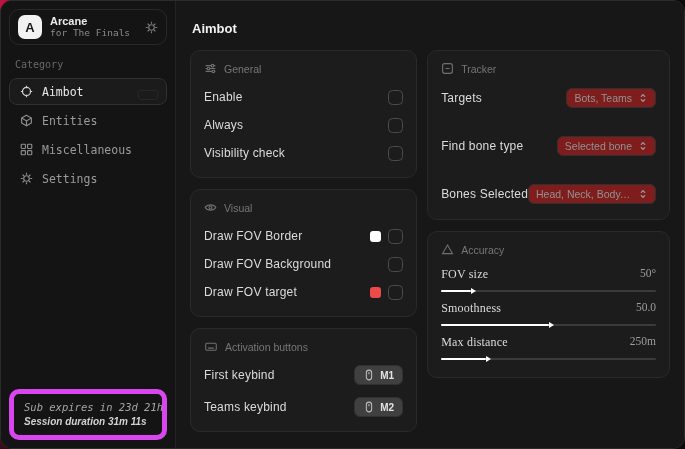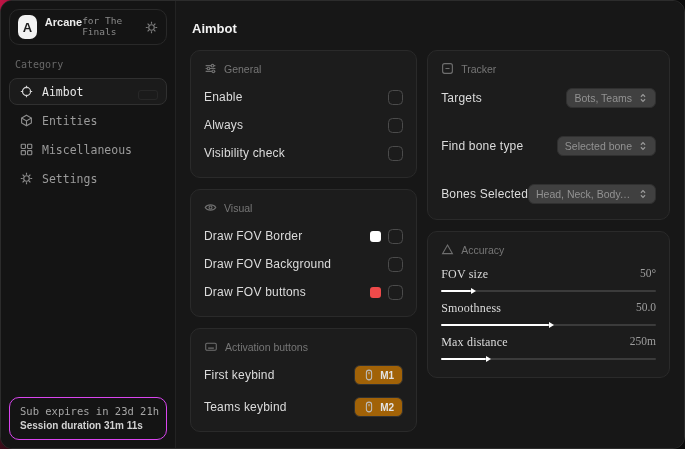--- a/index.html
+++ b/index.html
@@ -29,21 +29,21 @@
     display:flex; align-items:center; gap:8px;
     border:1px solid #292929; border-radius:10px;
     padding:5px 8px; height:36px;
   }
   .logo {
     width:24px; height:24px; border-radius:7px;
     background:#f2f2f2; color:#1b1b1b;
     display:grid; place-items:center;
     font-weight:bold; font-size:13px;
   }
-  .logo-text { display:flex; flex-direction:row; line-height:1.15; }
+  .logo-text { display:flex; flex-direction:column; line-height:1.15; }
   .app-name { color:#ececec; font-size:11px; font-weight:bold; }
   .app-sub { color:#8a8a8a; font-size:9.5px; font-family:"DejaVu Sans Mono", monospace; }
   .logo-gear { margin-left:auto; color:#7c7c7c; display:flex; }
   .category {
     margin:14px 6px 8px 6px;
     color:#686868; font-size:10px;
     font-family:"DejaVu Sans Mono", monospace;
   }
   .nav-item {
     position:relative;
@@ -58,22 +58,23 @@
     border-color:#303030; background:#1b1b1b; color:#e8e8e8;
   }
   .nav-icon { display:flex; color:inherit; opacity:.9; }
   .hint-badge {
     position:absolute; right:8px; bottom:4px;
     width:20px; height:10px; border-radius:3px;
     border:1px solid #272727;
   }
   .footer-card {
     margin-top:auto;
-    border:1px solid #d946ef; border-radius:10px;
+    border:5px solid #d946ef; border-radius:10px;
     padding:7px 10px 8px 10px;
+    font-style:italic;
   }
   .sub-line {
     color:#a6a6a6; font-size:10.5px;
     font-family:"DejaVu Sans Mono", monospace;
     white-space:nowrap;
   }
   .sess-line { color:#d2d2d2; font-size:10px; font-weight:bold; margin-top:3px; }
   
   .main { flex:1; background:#171717; padding:12px 14px; overflow:hidden; }
   .page-title { color:#f2f2f2; font-size:13px; font-weight:bold; margin:8px 0 14px 2px; }
@@ -101,29 +102,29 @@
   .row-label { color:#dcdcdc; font-size:12px; font-weight:500; letter-spacing:.2px; white-space:nowrap; }
   .row-right { display:flex; align-items:center; gap:7px; }
   .checkbox {
     width:15px; height:15px;
     border:1.5px solid #4b4b4b; border-radius:4.5px;
     cursor:pointer; flex:0 0 auto;
   }
   .swatch { width:11px; height:11px; border-radius:3px; cursor:pointer; }
   .keybind {
     display:inline-flex; align-items:center; gap:5px;
-    background:#a16207; border:1px solid #313131; border-radius:6px;
+    background:#404040; border:1px solid #313131; border-radius:6px;
     padding:3px 8px; color:#e3e3e3;
     font-size:10px; font-weight:bold; font-family:"Liberation Sans", sans-serif;
     cursor:pointer;
   }
   .keybind .mouse { display:flex; color:#bdbdbd; }
   .select {
     display:inline-flex; align-items:center; gap:6px;
-    background:#404040; border:1px solid #303030; border-radius:6px;
+    background:#7f1d1d; border:1px solid #303030; border-radius:6px;
     padding:3px 7px; cursor:pointer; max-width:158px;
   }
   .select-value {
     color:#929292; font-size:10.5px; white-space:nowrap;
     overflow:hidden; text-overflow:ellipsis;
   }
   .unfold { display:flex; color:#9a9a9a; flex:0 0 auto; }
   .slider-row { margin-top:9px; }
   .slider-top { display:flex; justify-content:space-between; align-items:flex-start;font-family:Liberation Serif, serif; }
   .slider-value { color:#9d9d9d; font-size:11.5px; }
@@ -263,21 +264,21 @@
                 <span class="checkbox"></span>
               </span>
             </div>
             <div class="row">
               <span class="row-label">Draw FOV Background</span>
               <span class="row-right">
                 <span class="checkbox"></span>
               </span>
             </div>
             <div class="row">
-              <span class="row-label">Draw FOV buttons</span>
+              <span class="row-label">Draw FOV target</span>
               <span class="row-right">
                 <span class="swatch" style="background: rgb(238, 74, 74);"></span>
                 <span class="checkbox"></span>
               </span>
             </div>
           </section>
 
           <section class="card">
             <div class="card-head">
               <span class="card-icon">

